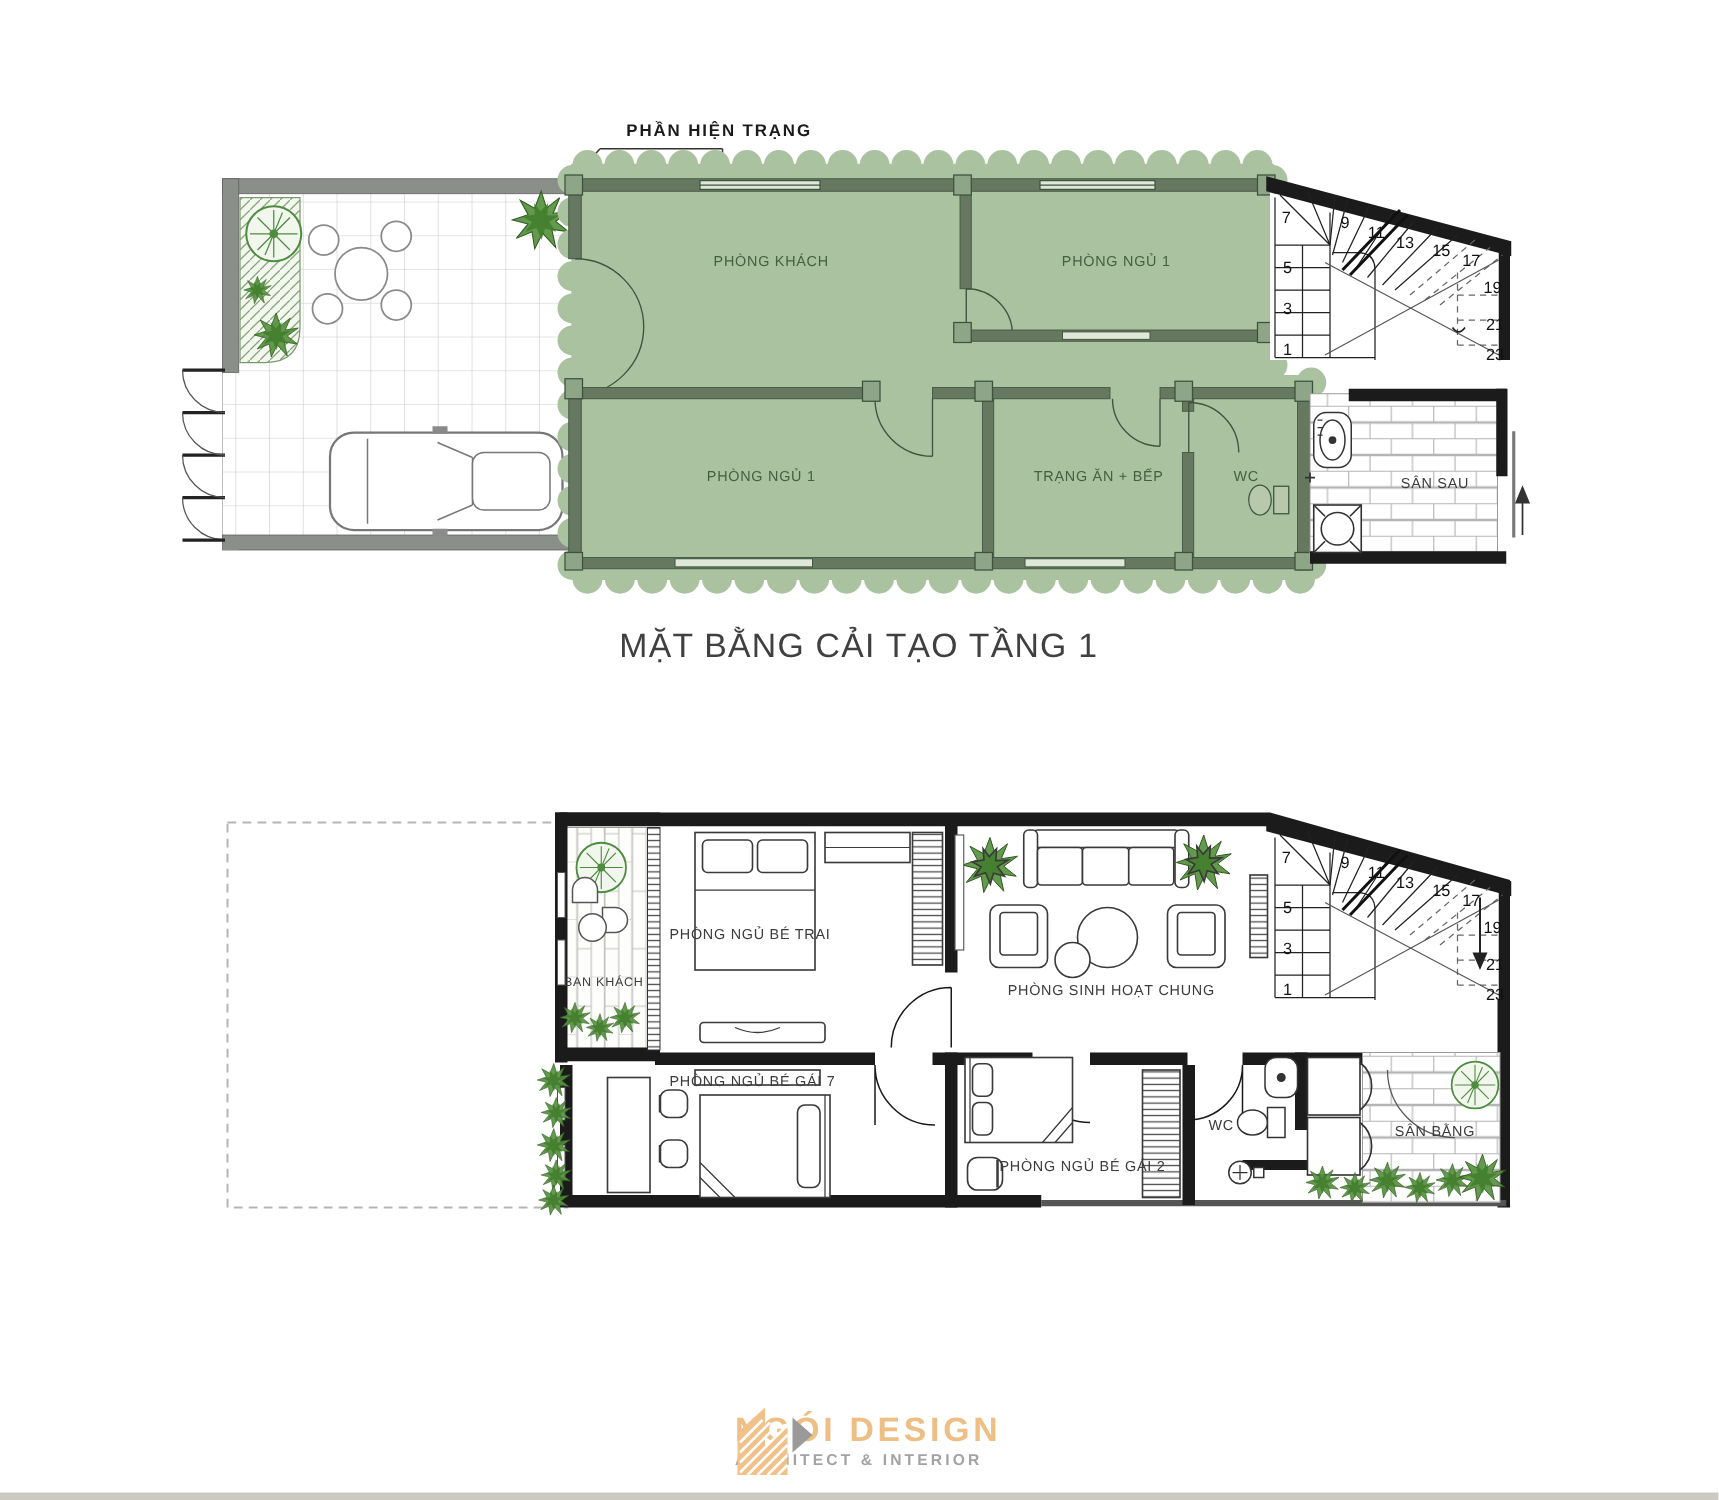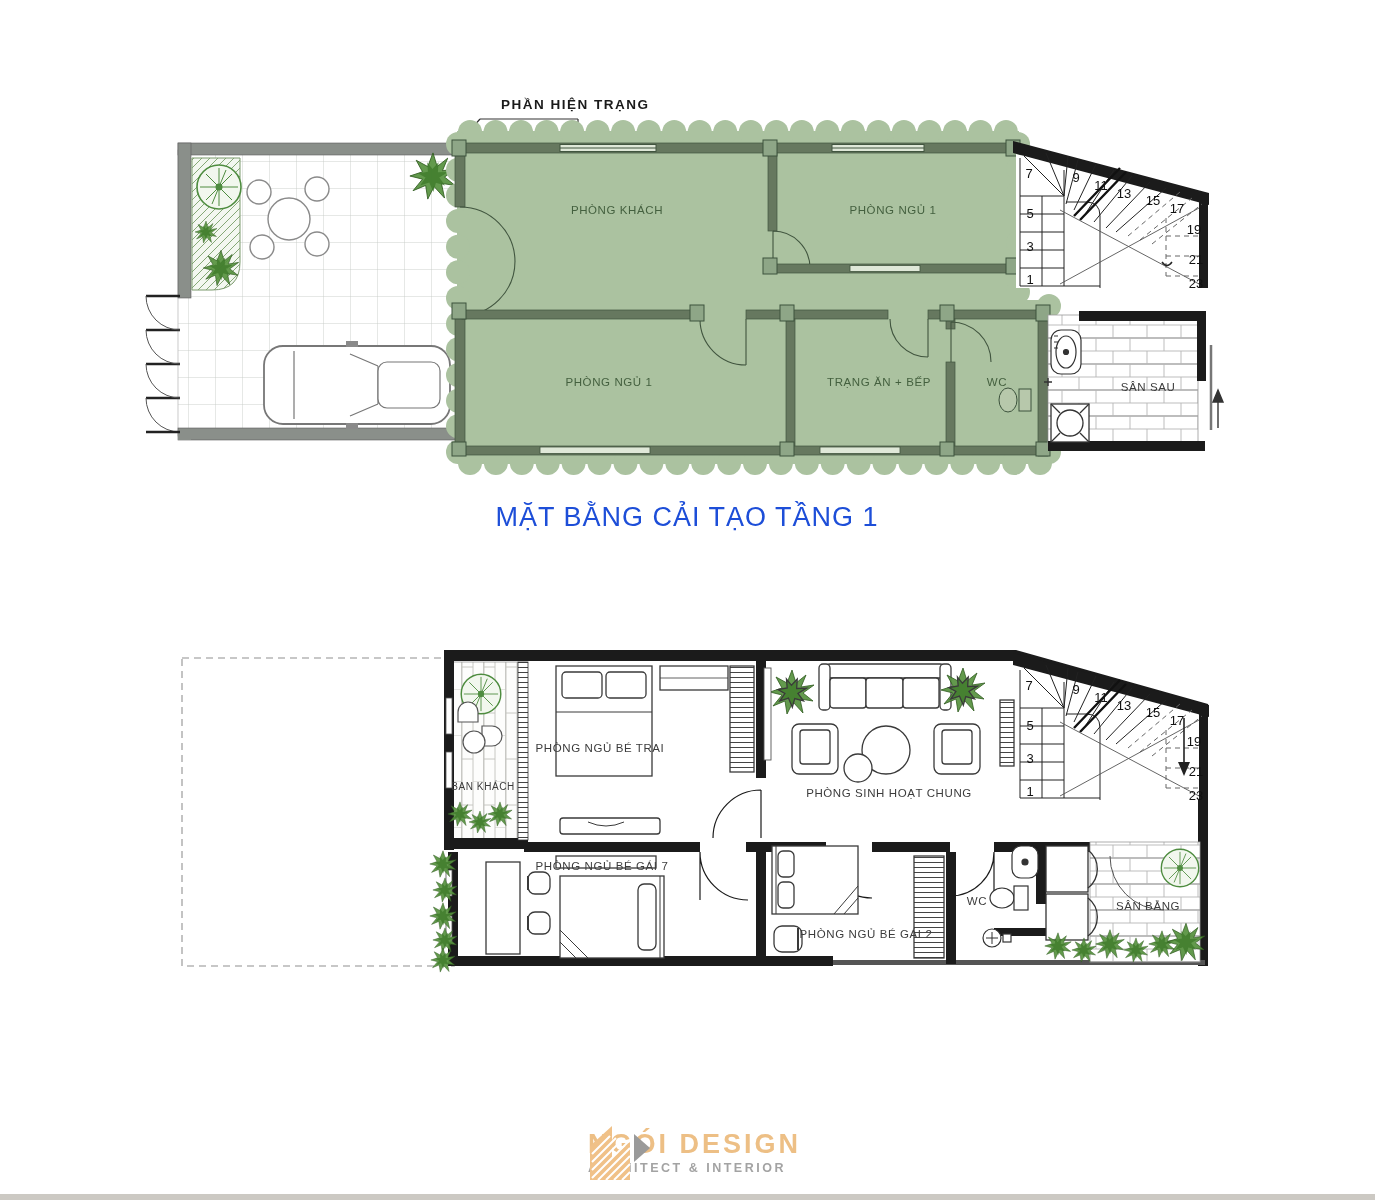--- a/index.html
+++ b/index.html
@@ -2,21 +2,21 @@
 <html><head>
 <meta charset="utf-8">
 <style>
   html,body{margin:0;padding:0;background:#ffffff;}
   .canvas{position:relative;width:1375px;height:1200px;background:#ffffff;overflow:hidden;
           font-family:"Liberation Sans","DejaVu Sans",sans-serif;}
   svg{position:absolute;overflow:visible;}
   .room-label{position:absolute;transform:translate(-50%,-50%);font-size:11.5px;letter-spacing:.6px;
               color:#3c3c3c;white-space:nowrap;}
   .room-label.green{color:#44603f;}
-  .plan-title{position:absolute;transform:translate(-50%,-50%);font-size:27px;color:#1d4ed8;
+  .plan-title{position:absolute;transform:translate(-50%,-50%);font-size:27px;color:#404040;
               letter-spacing:1px;white-space:nowrap;}
   .callout{position:absolute;font-size:13.5px;font-weight:bold;color:#1a1a1a;letter-spacing:1.5px;white-space:nowrap;margin-left:22px;}
   .logo{position:absolute;left:588px;top:1130px;display:flex;align-items:center;gap:12px;}
   .logo-text .name{font-size:27px;font-weight:bold;color:#edbf85;letter-spacing:3px;line-height:1.05;}
   .logo-text .tagline{font-size:12.5px;font-weight:bold;color:#a3a3a3;letter-spacing:2.5px;margin-top:3px;}
   .bottom-strip{position:absolute;left:0;top:1194px;width:1375px;height:6px;background:#ccc9c3;}
   text.stair-num{font-size:13px;fill:#111;font-family:"Liberation Sans","DejaVu Sans",sans-serif;}
 </style>
 </head>
 <body>

